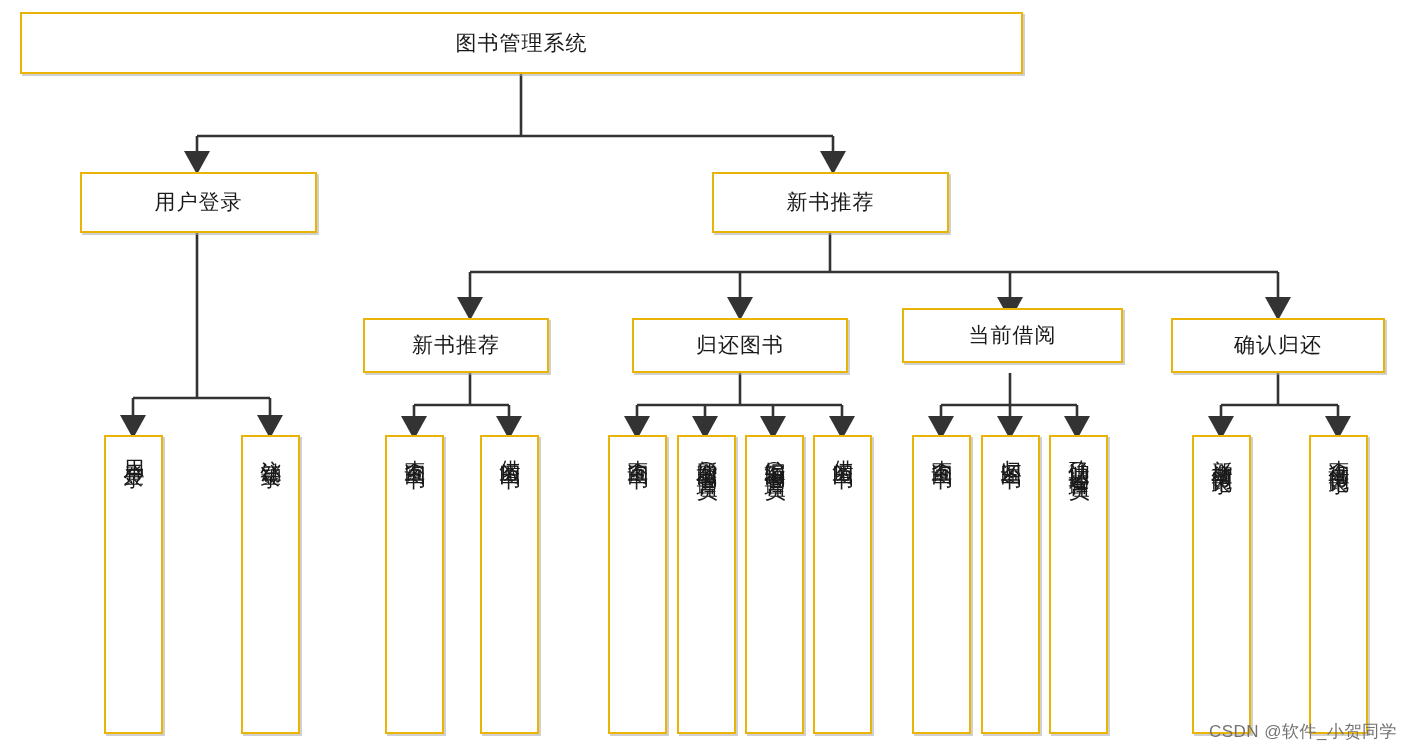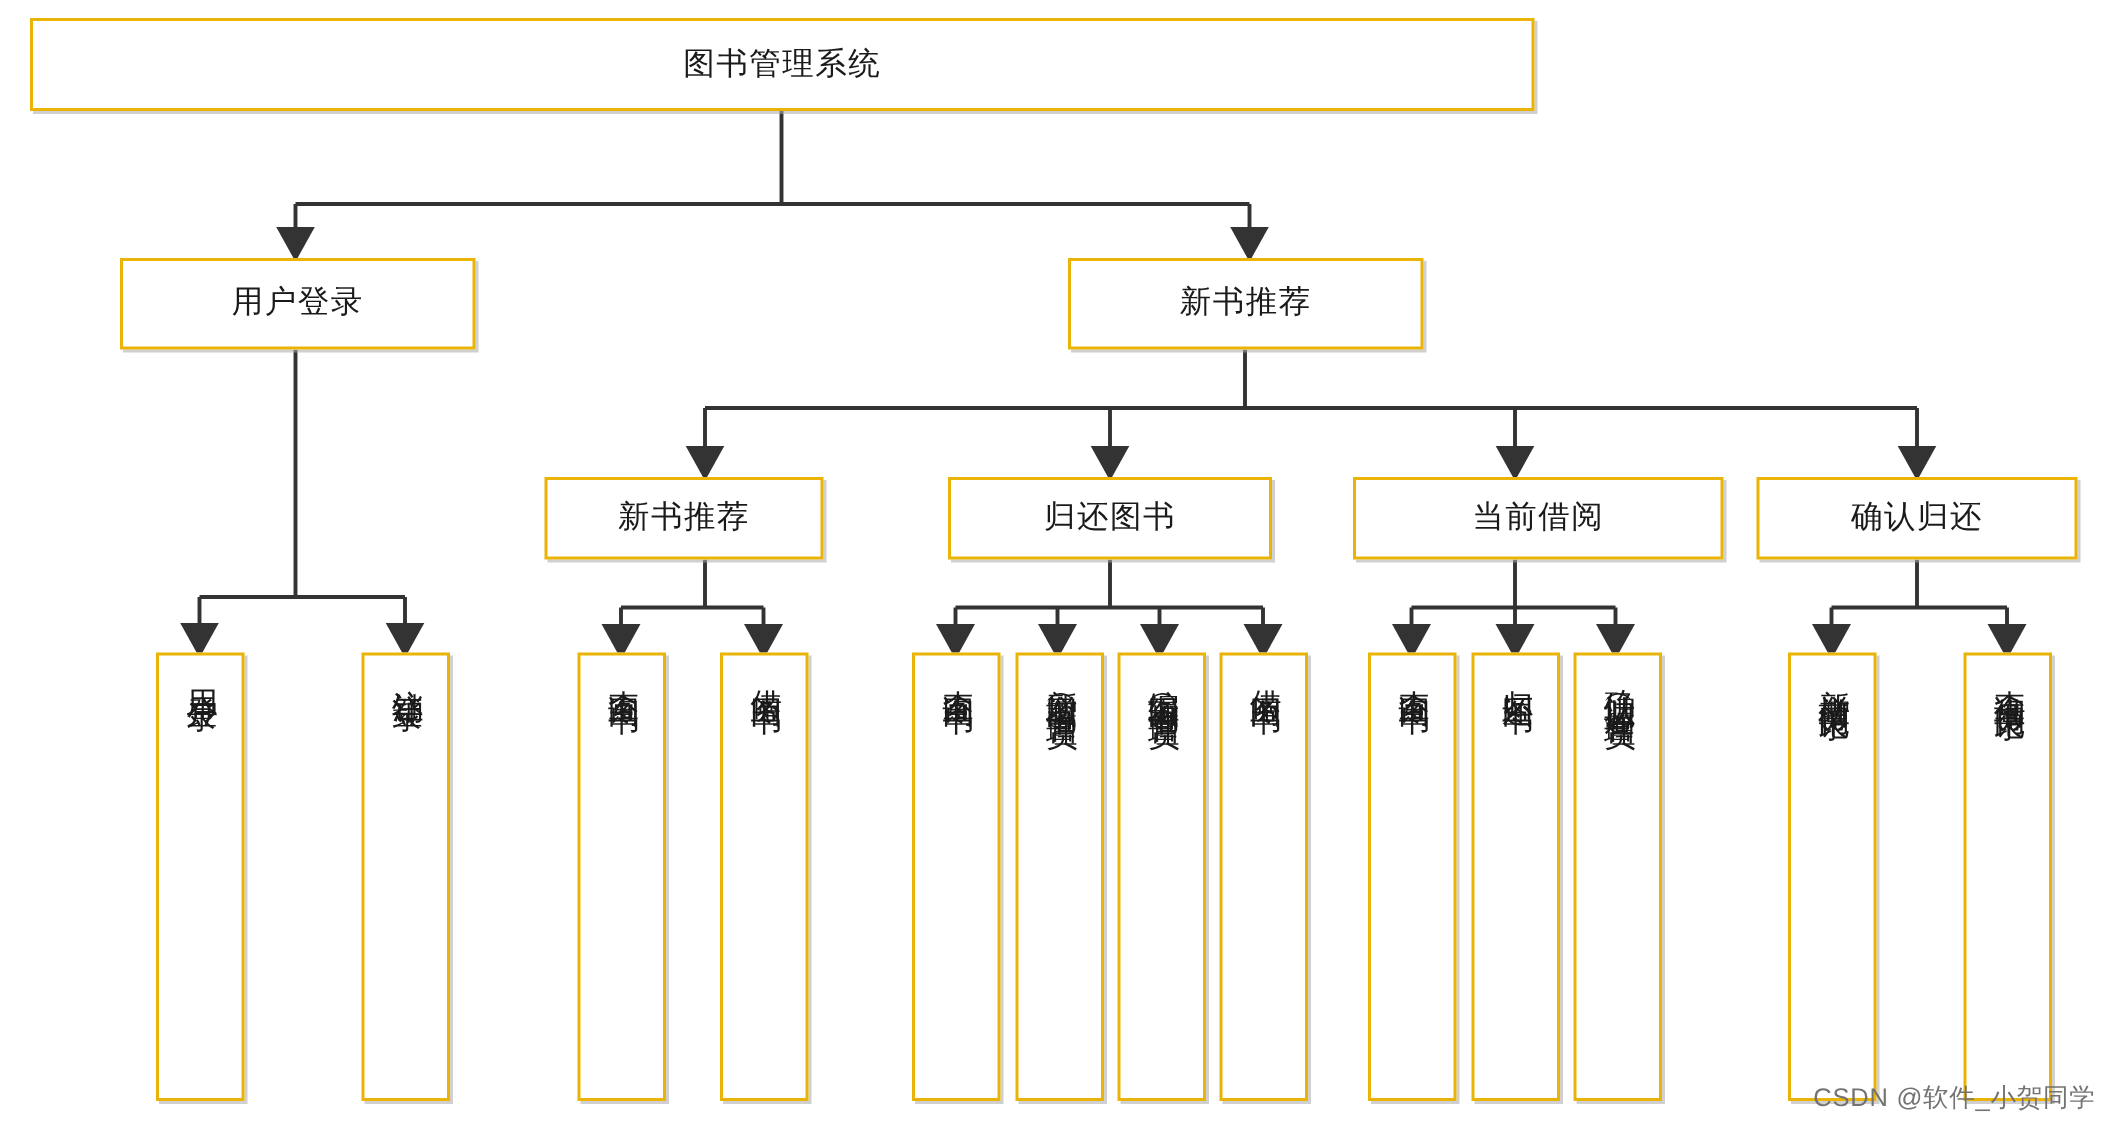--- a/index.html
+++ b/index.html
@@ -138,21 +138,21 @@
   </div>
 
   <div class="node horiz" style="left:363px;top:318px;width:186px;height:55px;">
     <span class="lbl">新书推荐</span>
   </div>
 
   <div class="node horiz" style="left:632px;top:318px;width:216px;height:55px;">
     <span class="lbl">归还图书</span>
   </div>
 
-  <div class="node horiz" style="left:902px;top:318px;width:247px;height:55px;">
+  <div class="node horiz" style="left:902px;top:308px;width:221px;height:55px;">
     <span class="lbl">当前借阅</span>
   </div>
 
   <div class="node horiz" style="left:1171px;top:318px;width:214px;height:55px;">
     <span class="lbl">确认归还</span>
   </div>
 
   <div class="node vert" style="left:104px;top:435px;width:59px;height:299px;">
     <span class="lbl">用户登录</span>
   </div>

